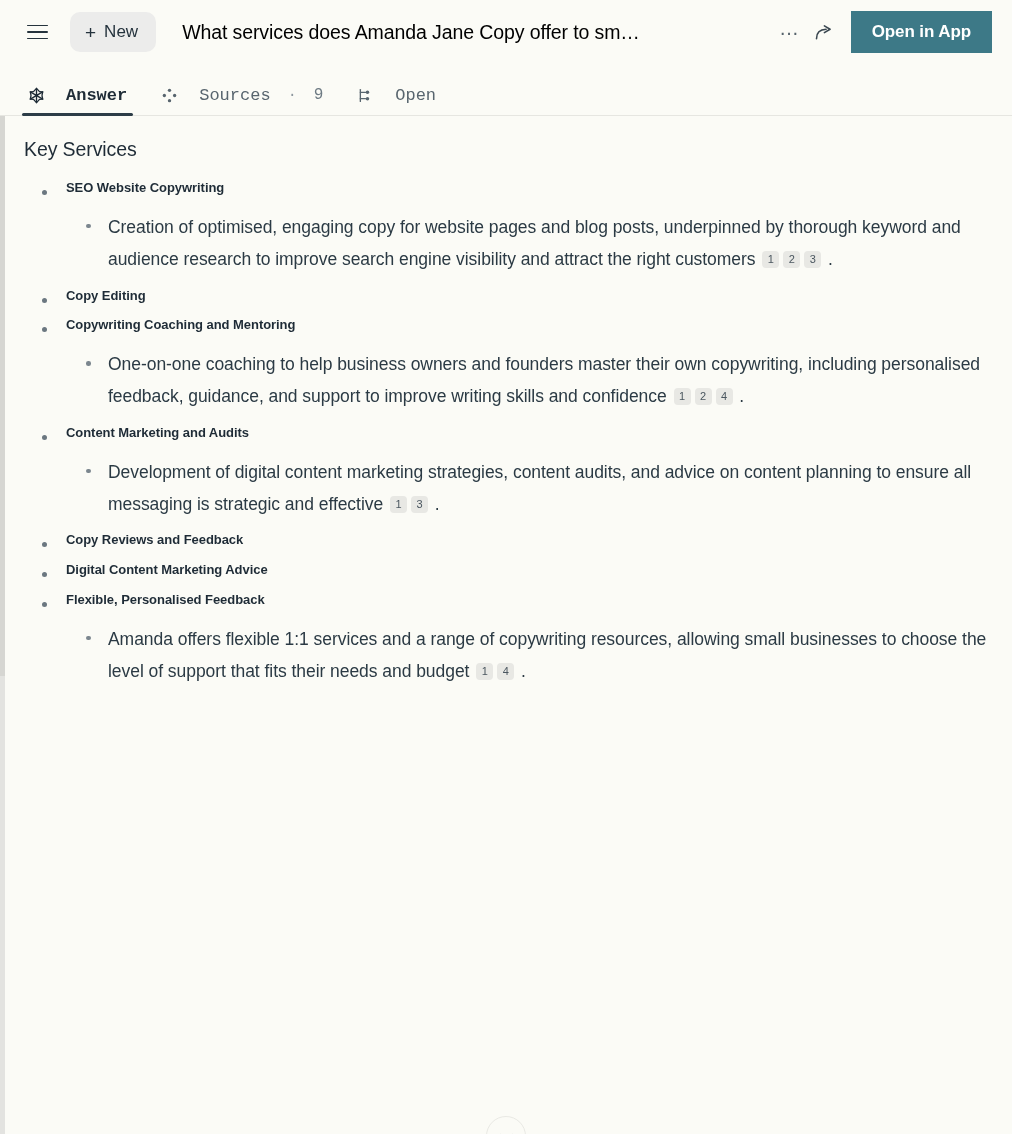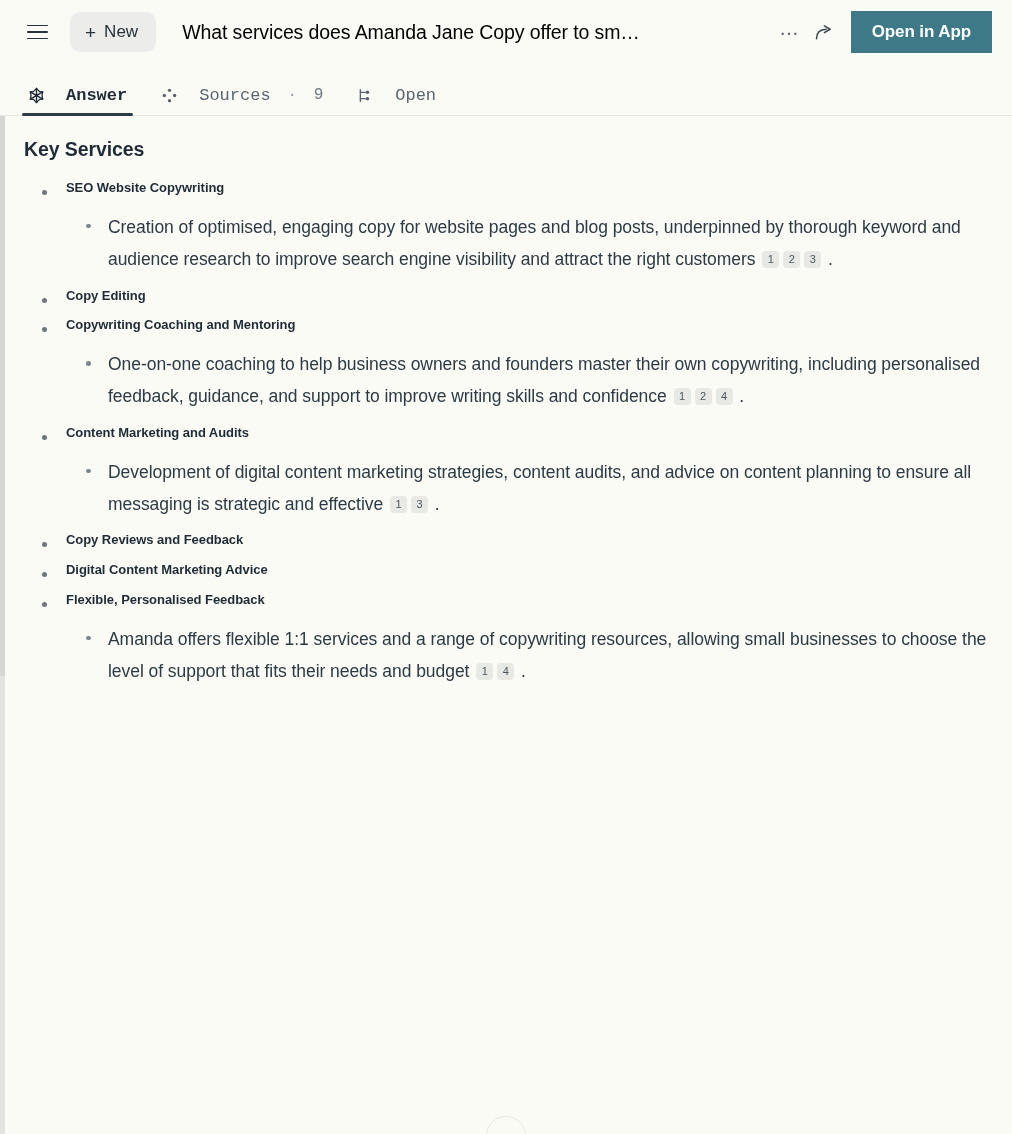--- a/index.html
+++ b/index.html
@@ -201,21 +201,21 @@
 
   
   .content {
     padding: 22px 20px 0 24px;
     height: 1018px;
     overflow: hidden;
   }
 
   .section-title {
     font-size: 19.5px;
-    font-weight: bold;
+    font-weight: normal;
     color: #1e2b36;
     margin: 0 0 18px 0;
     letter-spacing: -0.1px;
   }
 
   ul.level1 {
     list-style: none;
     margin: 0;
     padding: 0;
   }

